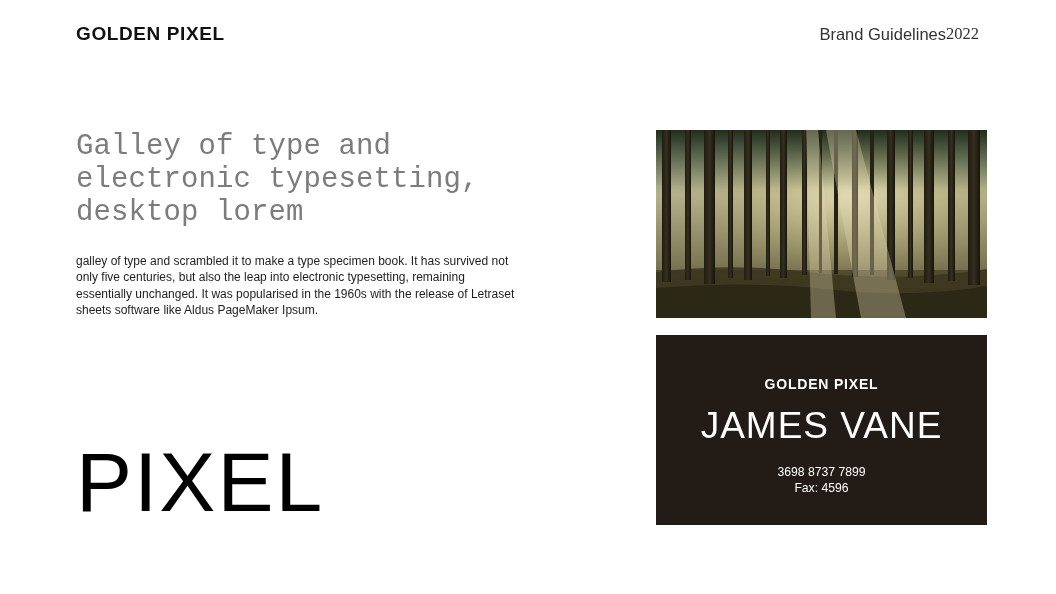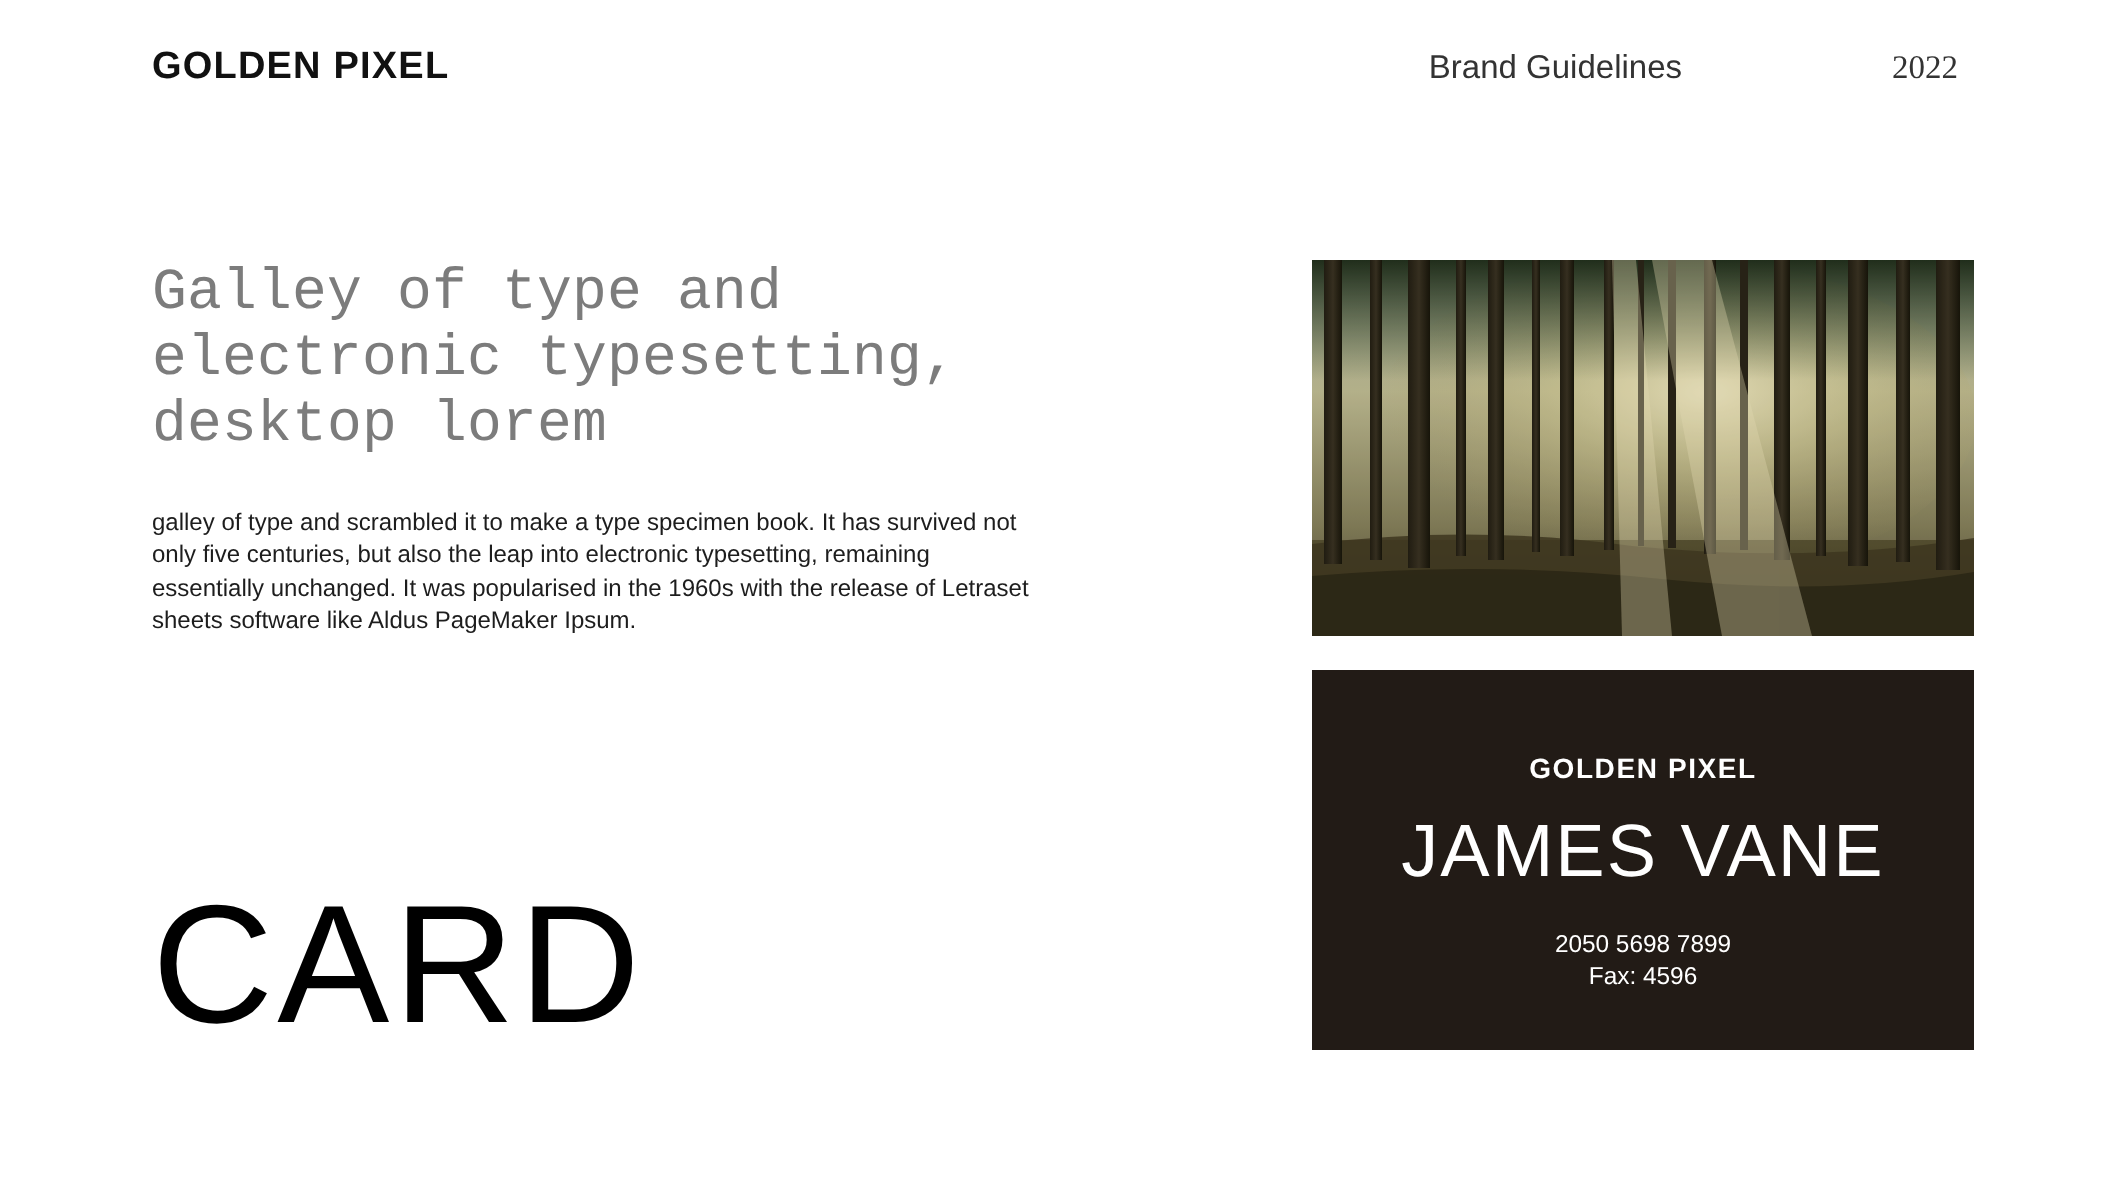--- a/index.html
+++ b/index.html
@@ -35,21 +35,20 @@
   .brand-logo {
     font-size: 19px;
     font-weight: bold;
     letter-spacing: 0.6px;
     color: #111111;
     white-space: nowrap;
   }
   .header-right {
     display: flex;
     align-items: center;
-    gap: 105px;
   }
   .header-label {
     font-size: 16.5px;
     color: #333333;
     white-space: nowrap;
   }
   .header-year {
     font-size: 16.5px;
     color: #333333;
     white-space: nowrap;
@@ -163,21 +162,21 @@
       <div class="header-label">Brand Guidelines</div>
       <div class="header-year">2022</div>
     </div>
   </div>
 
   <div class="left-col">
     <h1 class="headline">Galley of type and electronic typesetting, desktop lorem</h1>
     <p class="body-copy">galley of type and scrambled it to make a type specimen book. It has survived not only five centuries, but also the leap into electronic typesetting, remaining essentially unchanged. It was popularised in the 1960s with the release of Letraset sheets software like Aldus PageMaker Ipsum.</p>
   </div>
 
-  <div class="card-word">CARD</div>
+  <div class="card-word">PIXEL</div>
 
   <div class="photo">
     <svg viewBox="0 0 331 188" preserveAspectRatio="none">
       <defs>
         <linearGradient id="sky" x1="0" y1="0" x2="0" y2="1">
           <stop offset="0%" stop-color="#9fb0a0"></stop>
           <stop offset="35%" stop-color="#c9c49a"></stop>
           <stop offset="70%" stop-color="#8d8660"></stop>
           <stop offset="100%" stop-color="#4a4330"></stop>
         </linearGradient>
@@ -232,17 +231,17 @@
         <polygon points="170,0 200,0 250,188 205,188"></polygon>
         <polygon points="150,0 162,0 180,188 155,188"></polygon>
       </g>
       <rect x="0" y="0" width="331" height="188" fill="#16200f" opacity="0.12"></rect>
     </svg>
   </div>
 
   <div class="biz-card">
     <div class="biz-brand">GOLDEN PIXEL</div>
     <div class="biz-name">JAMES VANE</div>
-    <div class="biz-phone">2050 5698 7899</div>
+    <div class="biz-phone">3698 8737 7899</div>
     <div class="biz-fax">Fax: 4596</div>
   </div>
 
 </div>
 
 </body></html>

